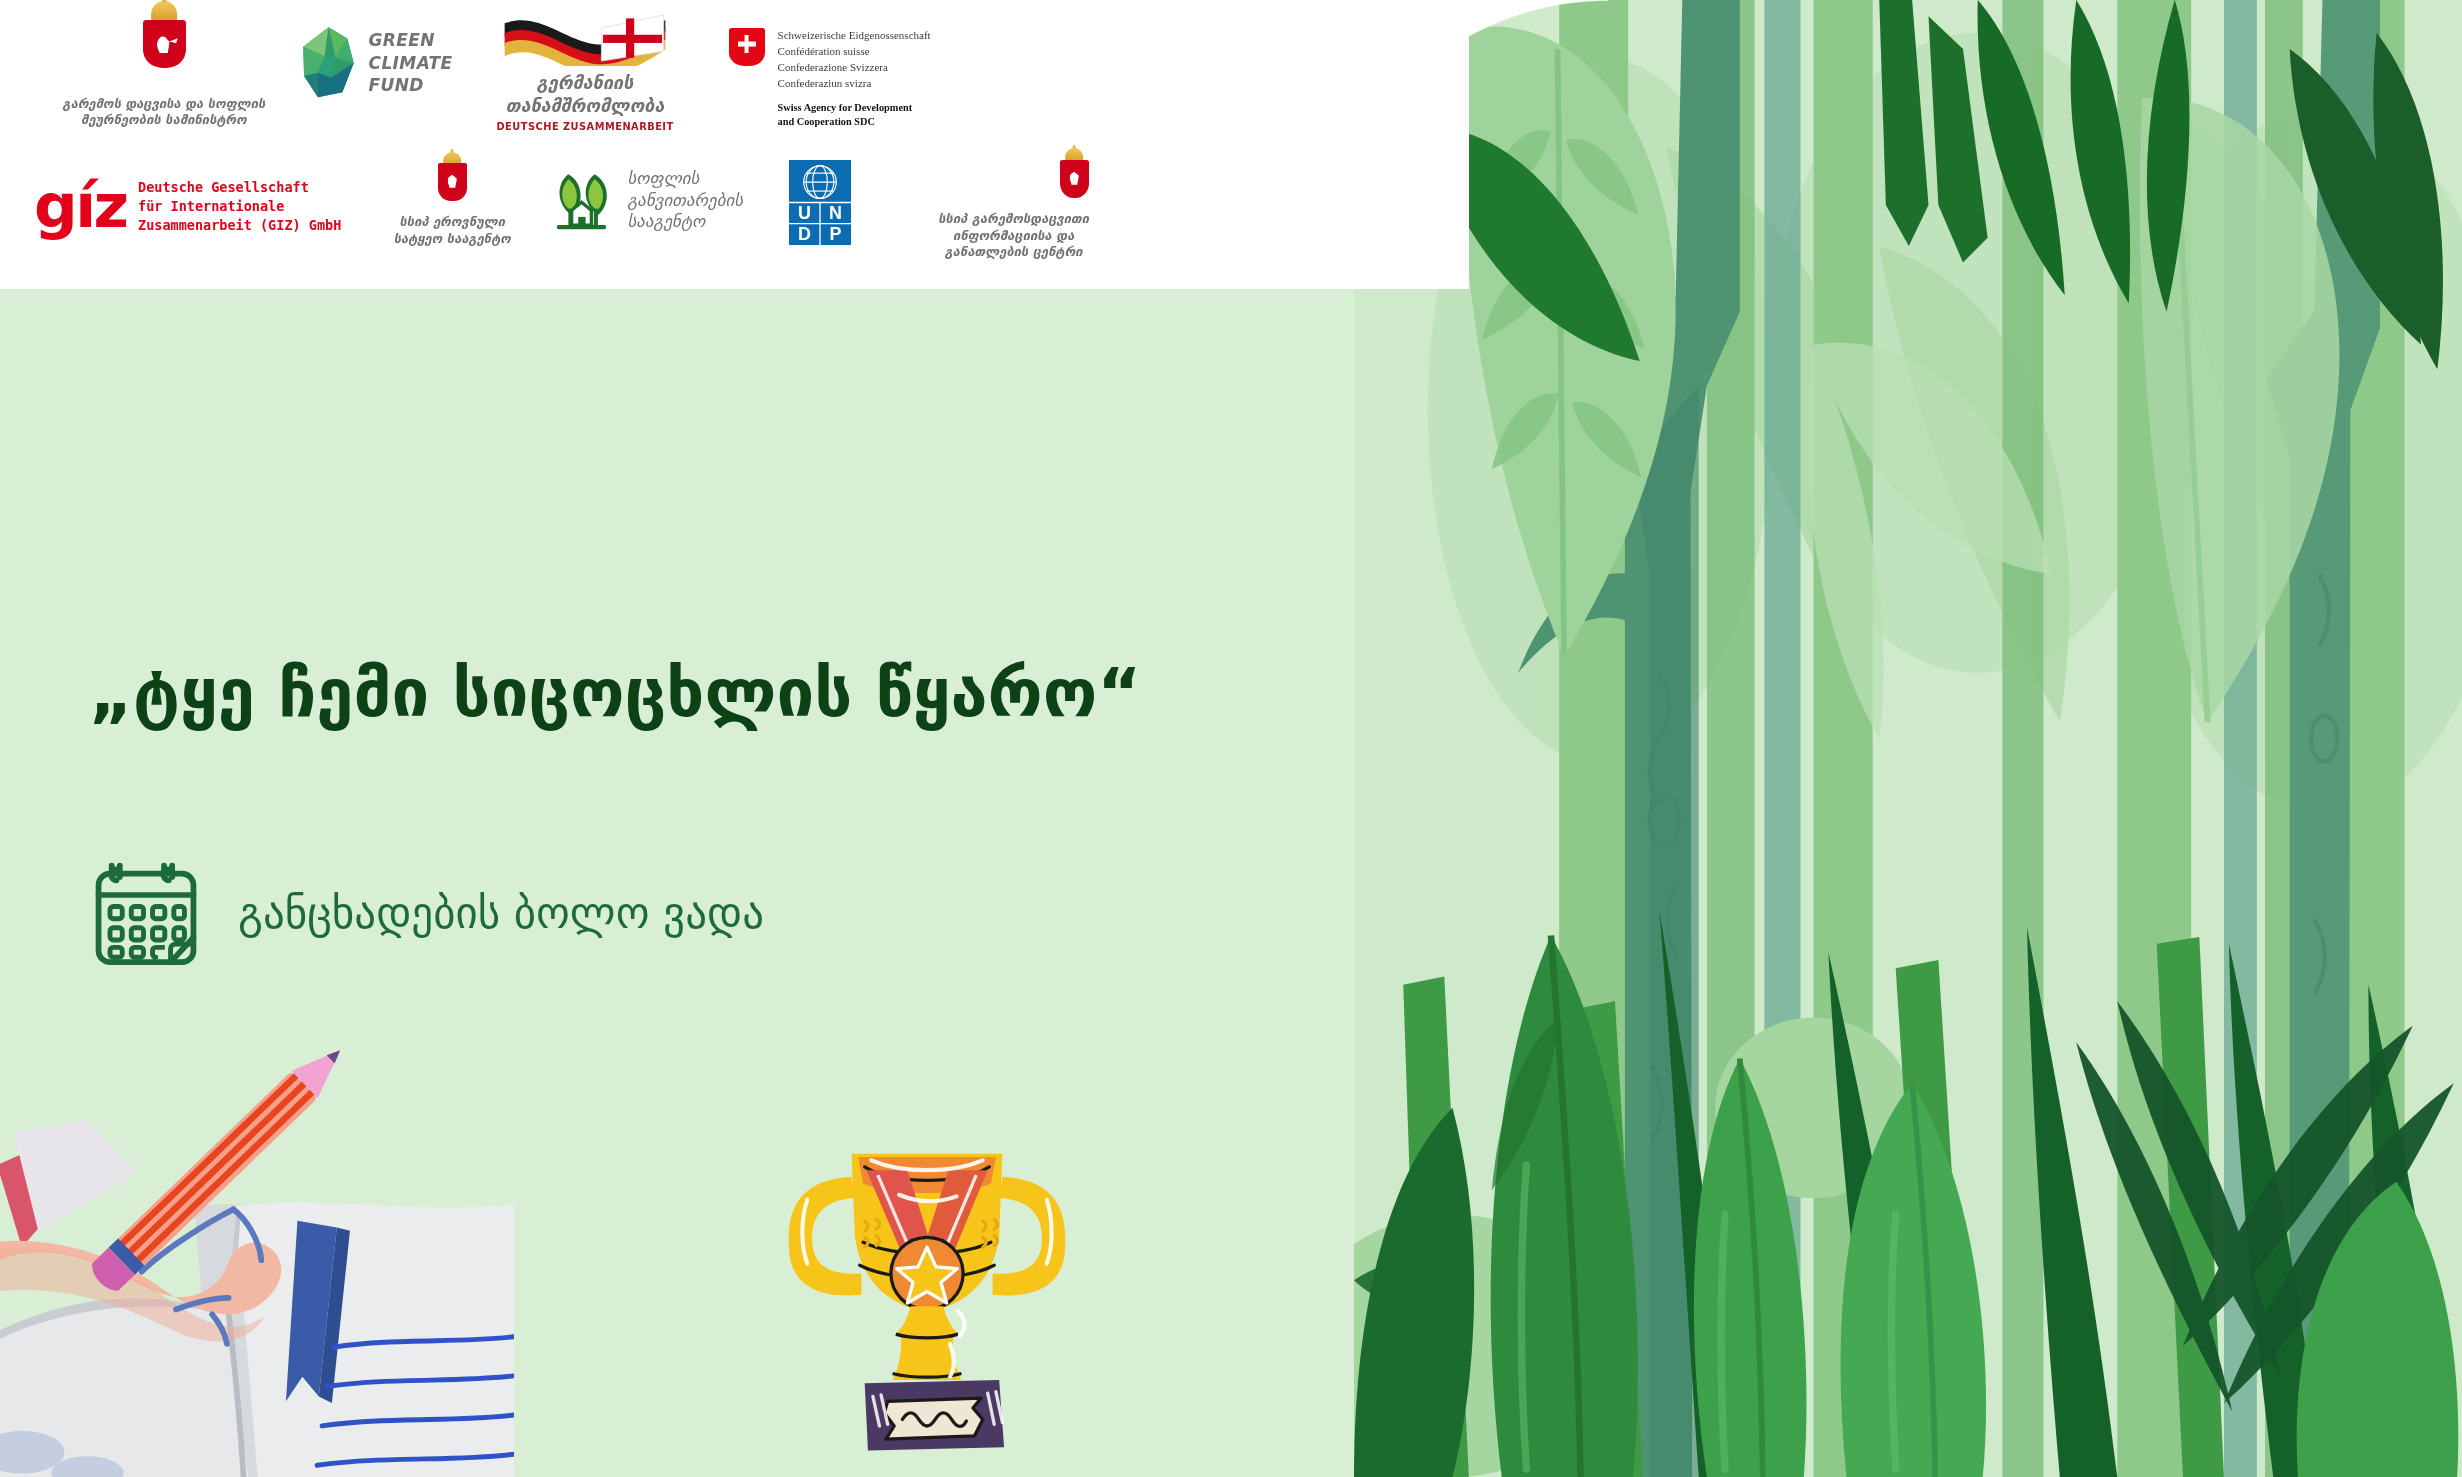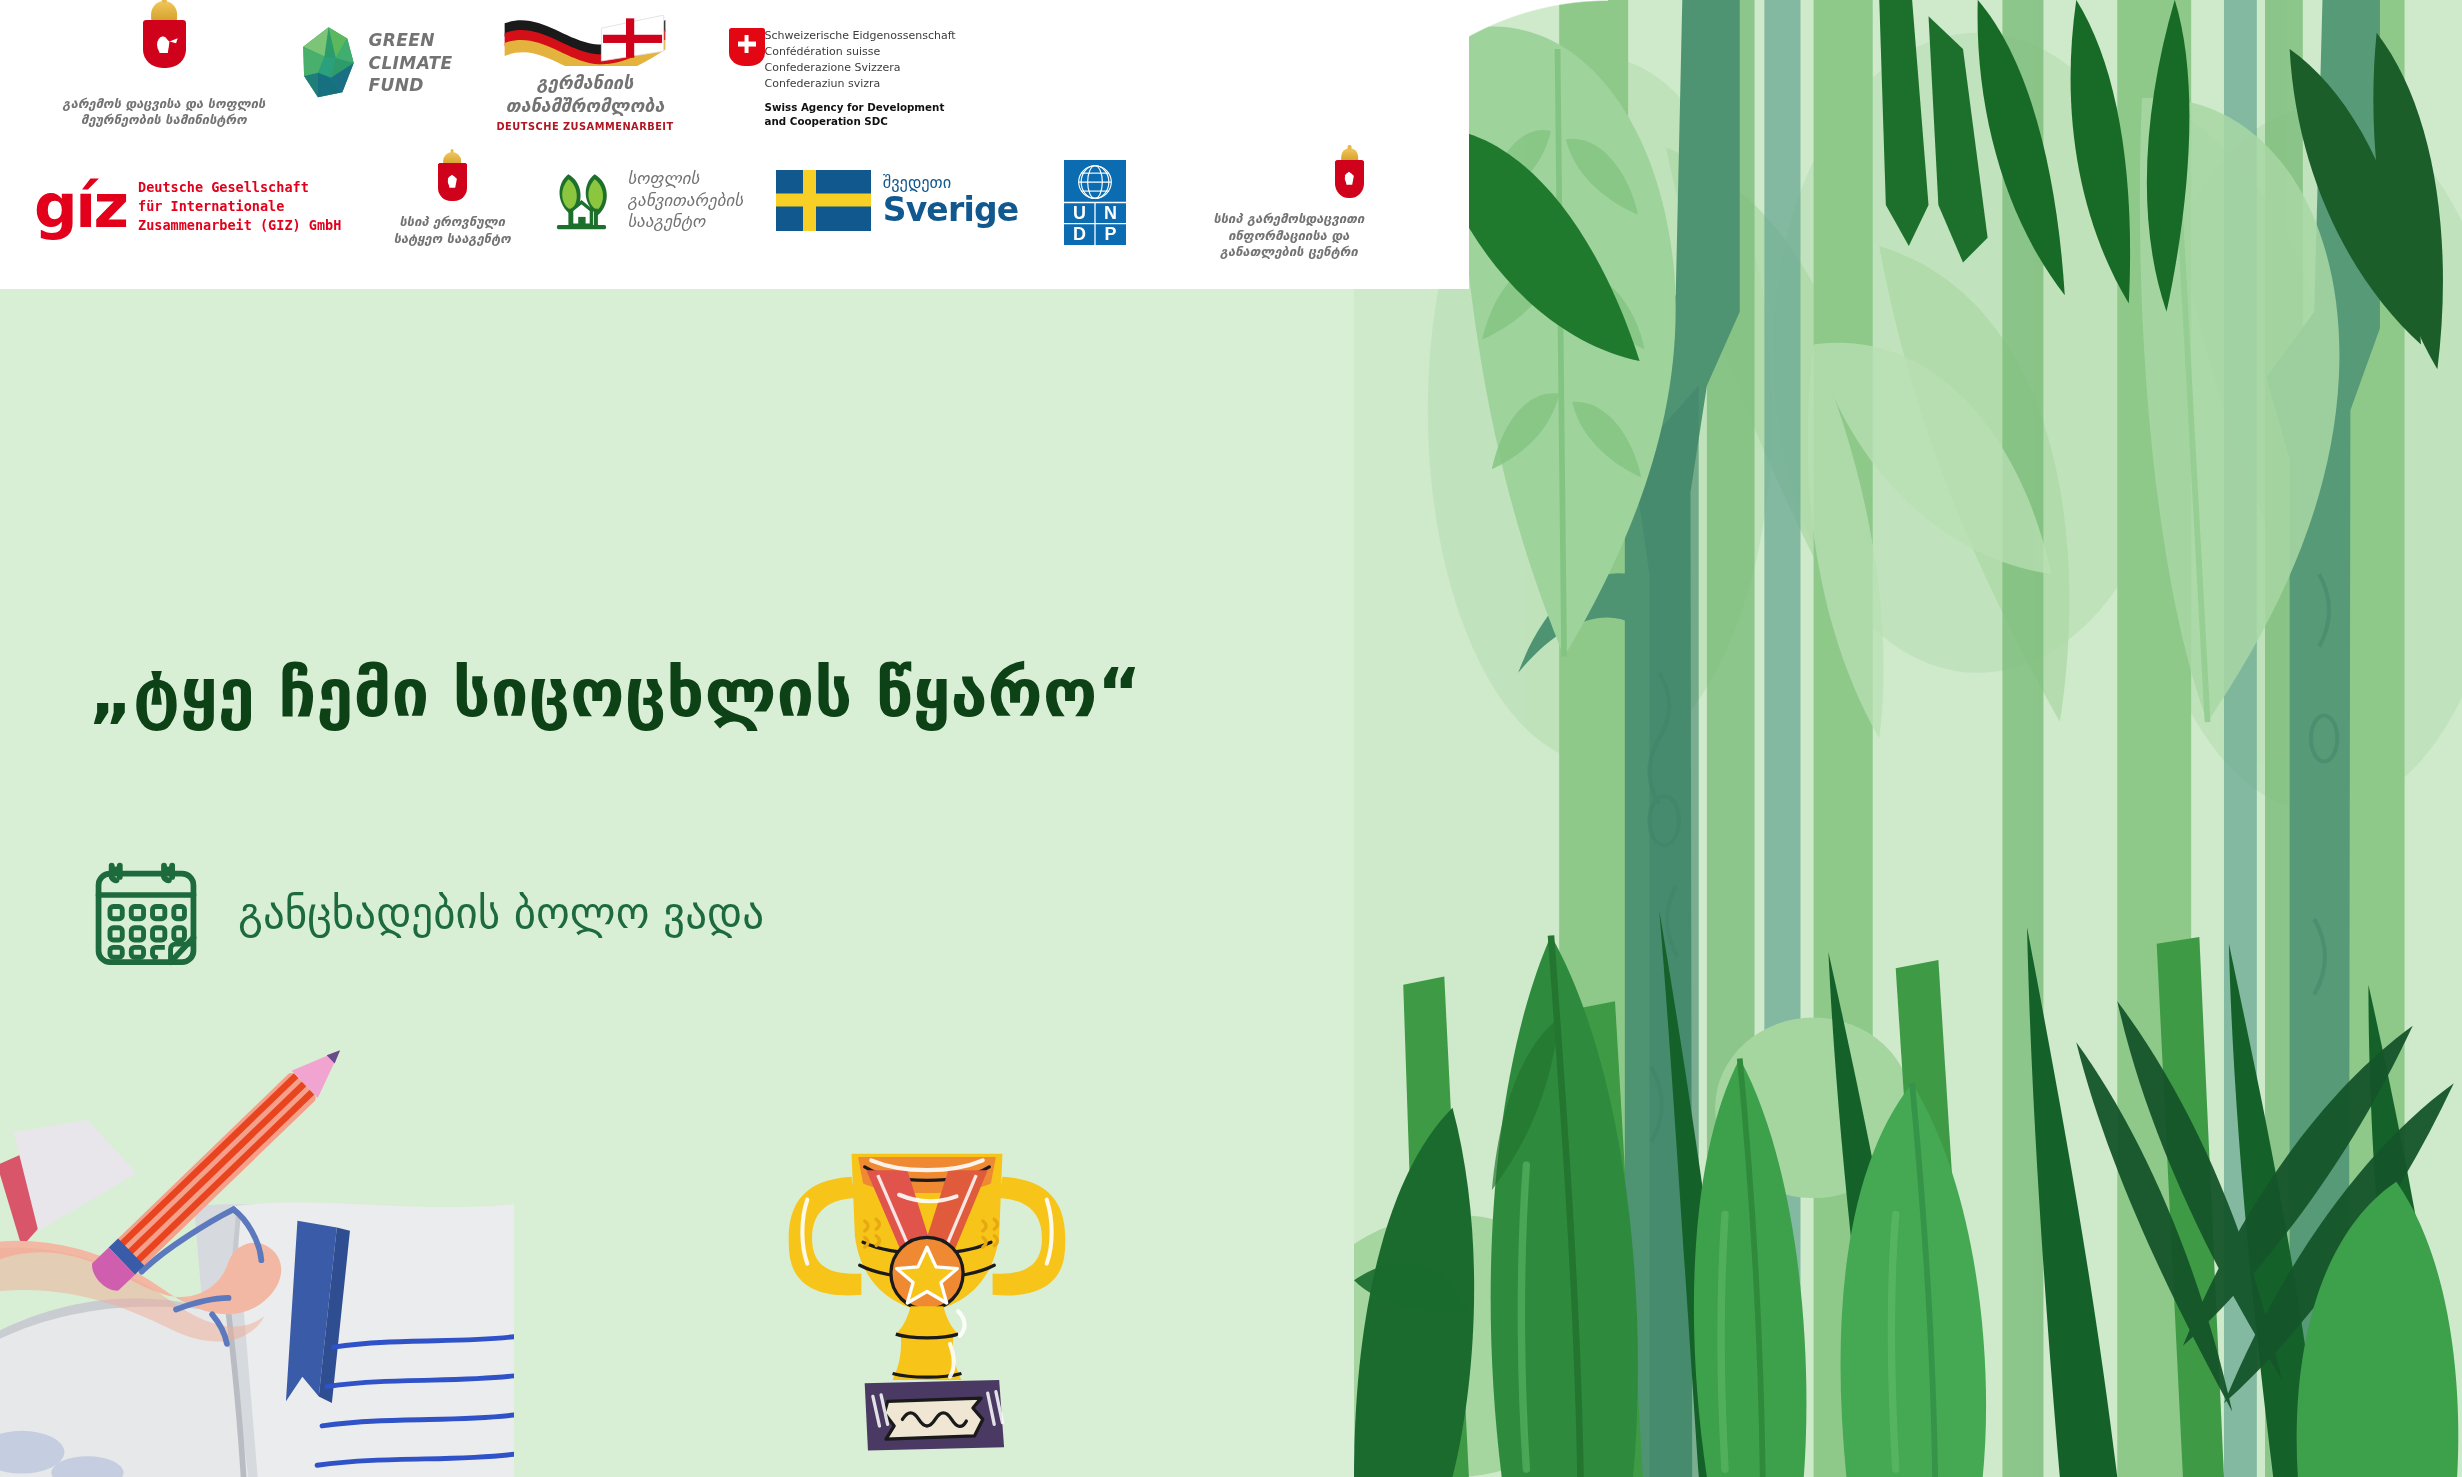--- a/index.html
+++ b/index.html
@@ -313,21 +313,21 @@
       </div>
       <div class="logo-txt" style="text-align:center;margin-top:6.6px;font-size:18px;line-height:1.25;">
         <div>გერმანიის</div>
         <div>თანამშრომლობა</div>
       </div>
       <div style="font-size:9.8px;color:#b01722;font-weight:bold;letter-spacing:0.5px;margin-top:3.3px;">DEUTSCHE ZUSAMMENARBEIT</div>
     </div>
 
     <div class="logo" style="align-items:flex-start;margin-left:49px;margin-top:21.3px;">
       <div class="swiss-shield"></div>
-      <div style="">
+      <div style="margin-left:13px;font-family:Liberation Serif, serif;">
         <div class="swiss-lines">
           <div>Schweizerische Eidgenossenschaft</div>
           <div>Confédération suisse</div>
           <div>Confederazione Svizzera</div>
           <div>Confederaziun svizra</div>
         </div>
         <div class="swiss-bold">
           <div>Swiss Agency for Development</div>
           <div>and Cooperation SDC</div>
         </div>
@@ -380,27 +380,20 @@
           <rect x="12" y="66" width="60" height="5" rx="2" fill="#1d6f2c"></rect>
         </svg>
       </div>
       <div class="logo-txt thin" style="margin-left:11.5px;font-size:17px;line-height:1.28;">
         <div>სოფლის</div>
         <div>განვითარების</div>
         <div>სააგენტო</div>
       </div>
     </div>
 
-    <div class="logo" style="align-items:center;margin-left:33px;margin-top:6.6px;">
-      <div class="se-flag"></div>
-      <div style="margin-left:11.5px;">
-        <div class="se-ka">შვედეთი</div>
-        <div class="se-word">Sverige</div>
-      </div>
-    </div>
 
     <div class="logo" style="margin-left:46px;margin-top:-3.3px;">
       <div class="undp">
         <svg width="62" height="85" viewBox="0 0 76 104" style="position:absolute;left:0;top:0;">
           <rect x="0" y="0" width="76" height="104" fill="#0b6cb2"></rect>
           <g stroke="#ffffff" stroke-width="1.4" fill="none">
             <circle cx="38" cy="27" r="20"></circle>
             <ellipse cx="38" cy="27" rx="9" ry="20"></ellipse>
             <ellipse cx="38" cy="27" rx="17" ry="20"></ellipse>
             <line x1="18" y1="27" x2="58" y2="27"></line>

